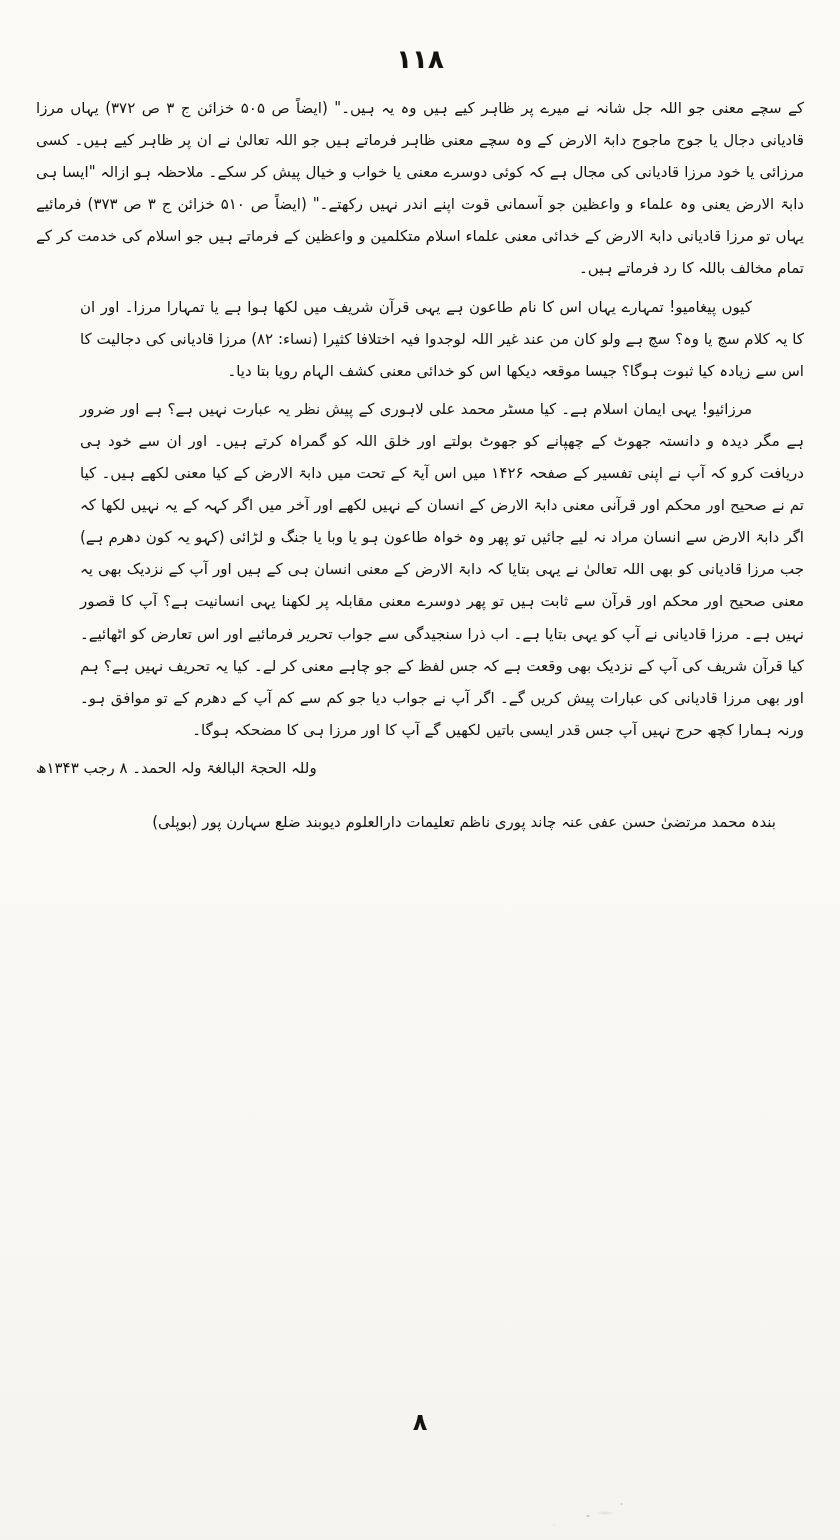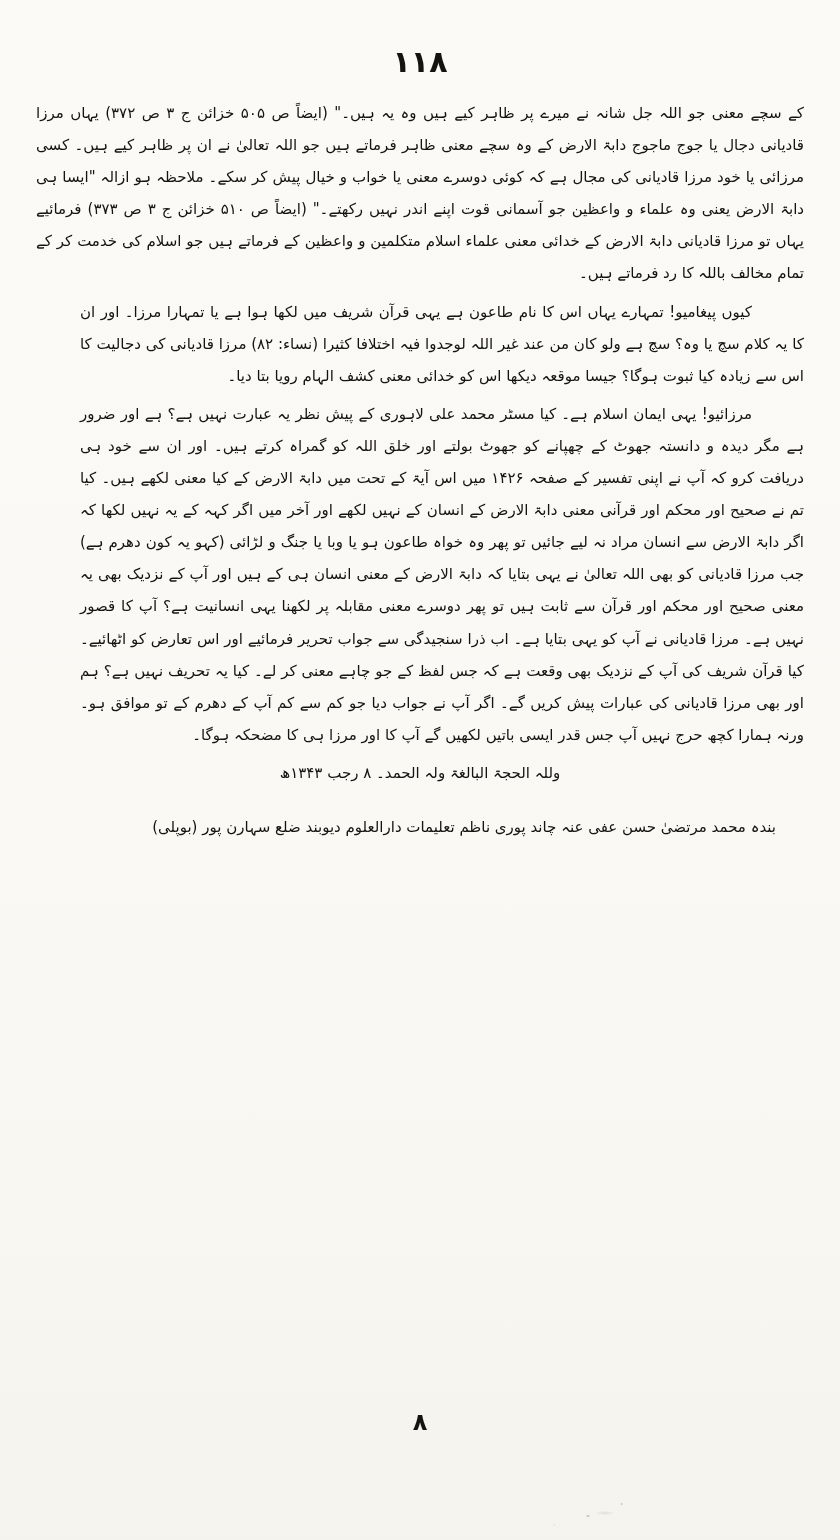--- a/index.html
+++ b/index.html
@@ -32,21 +32,21 @@
       radial-gradient(14px 3px at 72% 55%, rgba(60,60,60,.12), transparent 70%);
     pointer-events: none;
   }
   .page-num {
     text-align: center;
     font-weight: bold;
     letter-spacing: 1px;
   }
   .page-num.top {
     padding-top: 44px;
-    font-size: 30px;
+    font-size: 26px;
   }
   .page-num.bottom {
     position: absolute;
     left: 0; right: 0;
     top: 1408px;
     font-size: 24px;
   }
   .body-text {
     padding: 18px 36px 0 36px;
     font-size: 15px;
@@ -56,21 +56,21 @@
   }
   .para {
     margin: 0 0 6px 0;
   }
   .para.indented {
     text-indent: 52px;
     margin-left: 44px;
   }
   .closing {
     margin: 6px 0 0 0;
-    text-align: center;
+    text-align: left;
   }
   .signature {
     margin: 22px 0 0 12px;
     text-indent: 28px;
     text-align: justify;
   }
 </style>
 </head>
 <body>
 

